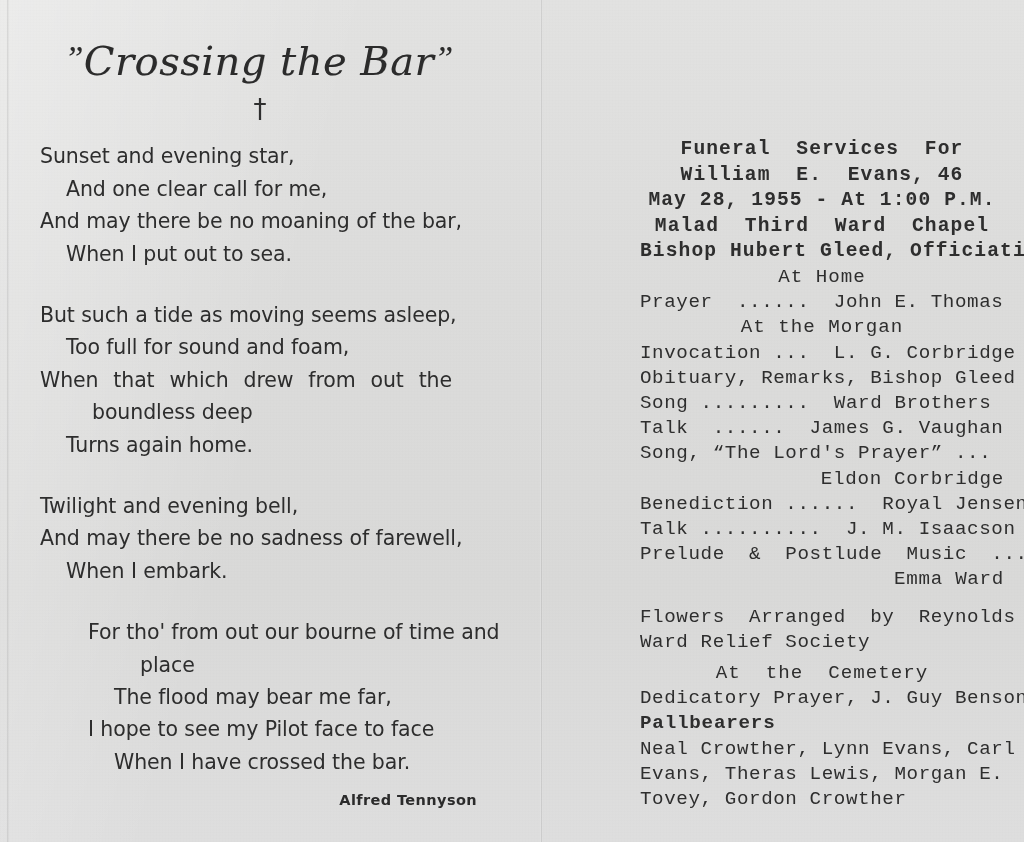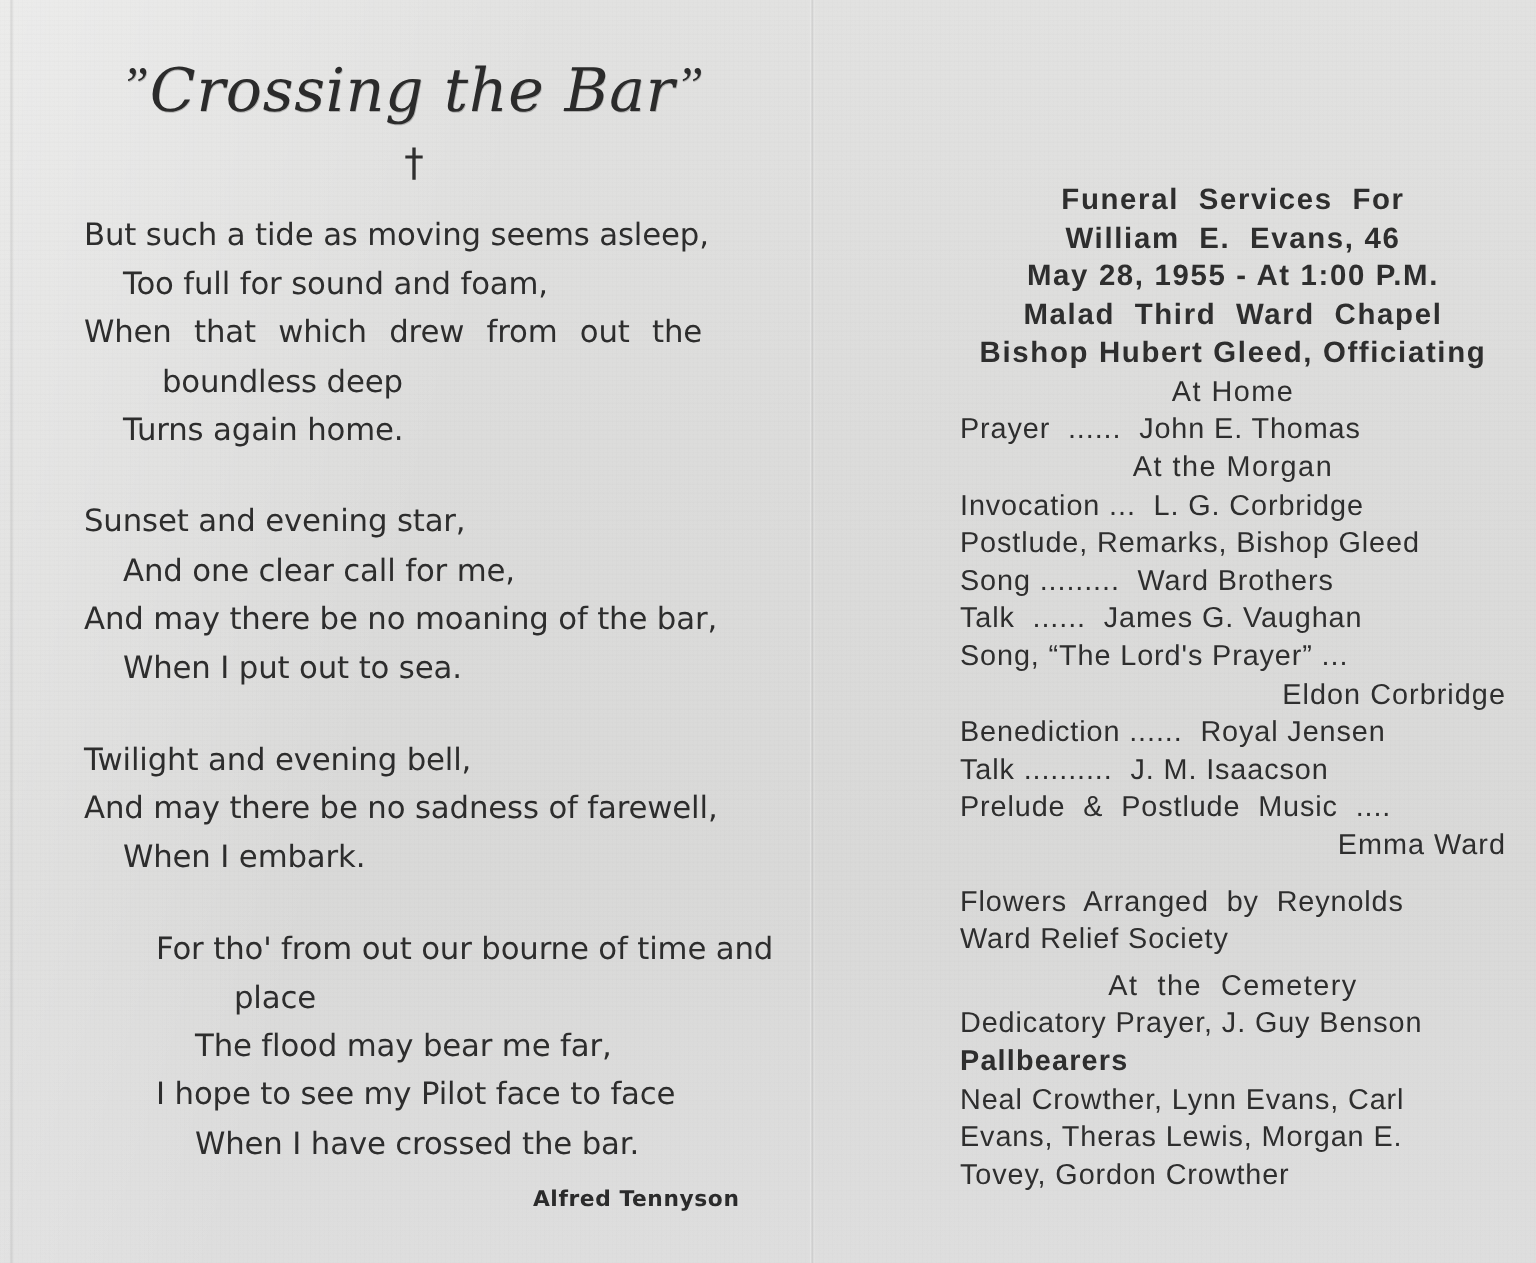--- a/index.html
+++ b/index.html
@@ -46,21 +46,21 @@
   #fold {
     position: absolute;
     left: 540px; top: 0;
     width: 3px; height: 842px;
     background: linear-gradient(90deg, rgba(255,255,255,0.45), rgba(140,140,140,0.22), rgba(255,255,255,0.30));
   }
 
   
   #poem-panel {
     position: absolute;
-    left: 56px;
+    left: 40px;
     top: 40px;
     width: 442px;
   }
 
   #poem-title {
     text-align: center;
     font-family: "DejaVu Serif", serif;
     font-style: italic;
     font-size: 40px;
     line-height: 1.06;
@@ -117,23 +117,23 @@
     font-weight: bold;
     font-size: 14.5px;
     letter-spacing: 0.4px;
     color: #2b2b2b;
   }
 
   
   #service-panel {
     position: absolute;
     left: 640px;
-    top: 121px;
+    top: 137px;
     width: 364px;
-    font-family: Liberation Sans, sans-serif;
+    font-family: Liberation Mono, monospace;
     color: #2e2e2e;
     font-size: 19.2px;
     line-height: 25.2px;
   }
 
   #service-panel .row { white-space: pre; }
 
   .hdr {
     font-weight: bold;
     text-align: center;
@@ -176,42 +176,42 @@
 
   <div id="poem-panel">
 
     <div id="poem-title">
       <span class="q">”</span><span>Crossing the Bar</span><span class="q">”</span>
     </div>
 
     <div id="cross">†</div>
 
     <div class="poem-body" id="poem-body">
+        <div class="stanza">
+          <div class="ln">Sunset and evening star,</div>
+          <div class="ln ind">And one clear call for me,</div>
+          <div class="ln">And may there be no moaning of the bar,</div>
+          <div class="ln ind">When I put out to sea.</div>
+        </div>
         <div class="stanza">
           <div class="ln">But such a tide as moving seems asleep,</div>
           <div class="ln ind">Too full for sound and foam,</div>
           <div class="ln justify">
             <span>When</span>
             <span>that</span>
             <span>which</span>
             <span>drew</span>
             <span>from</span>
             <span>out</span>
             <span>the</span>
           </div>
           <div class="ln ind2">boundless deep</div>
           <div class="ln ind">Turns again home.</div>
         </div>
         <div class="stanza">
-          <div class="ln">Sunset and evening star,</div>
-          <div class="ln ind">And one clear call for me,</div>
-          <div class="ln">And may there be no moaning of the bar,</div>
-          <div class="ln ind">When I put out to sea.</div>
-        </div>
-        <div class="stanza">
           <div class="ln">Twilight and evening bell,</div>
           <div class="ln">And may there be no sadness of farewell,</div>
           <div class="ln ind">When I embark.</div>
         </div>
         <div class="stanza">
           <div class="ln">For tho' from out our bourne of time and</div>
           <div class="ln ind2">place</div>
           <div class="ln ind">The flood may bear me far,</div>
           <div class="ln">I hope to see my Pilot face to face</div>
           <div class="ln ind">When I have crossed the bar.</div>
@@ -224,21 +224,21 @@
   <div id="service-panel">
       <div class="row hdr">Funeral  Services  For</div>
       <div class="row hdr">William  E.  Evans, 46</div>
       <div class="row hdr">May 28, 1955 - At 1:00 P.M.</div>
       <div class="row hdr">Malad  Third  Ward  Chapel</div>
       <div class="row hdr">Bishop Hubert Gleed, Officiating</div>
       <div class="row ctr">At Home</div>
       <div class="row item">Prayer  ......  John E. Thomas</div>
       <div class="row ctr">At the Morgan</div>
       <div class="row item">Invocation ...  L. G. Corbridge</div>
-      <div class="row item">Postlude, Remarks, Bishop Gleed</div>
+      <div class="row item">Obituary, Remarks, Bishop Gleed</div>
       <div class="row item">Song .........  Ward Brothers</div>
       <div class="row item">Talk  ......  James G. Vaughan</div>
       <div class="row item">Song, “The Lord's Prayer” ...</div>
       <div class="row cont">Eldon Corbridge</div>
       <div class="row item">Benediction ......  Royal Jensen</div>
       <div class="row item">Talk ..........  J. M. Isaacson</div>
       <div class="row item">Prelude  &amp;  Postlude  Music  ....</div>
       <div class="row cont">Emma Ward</div>
       <div class="gap-md"></div>
       <div class="row wrapline">Flowers  Arranged  by  Reynolds</div>

